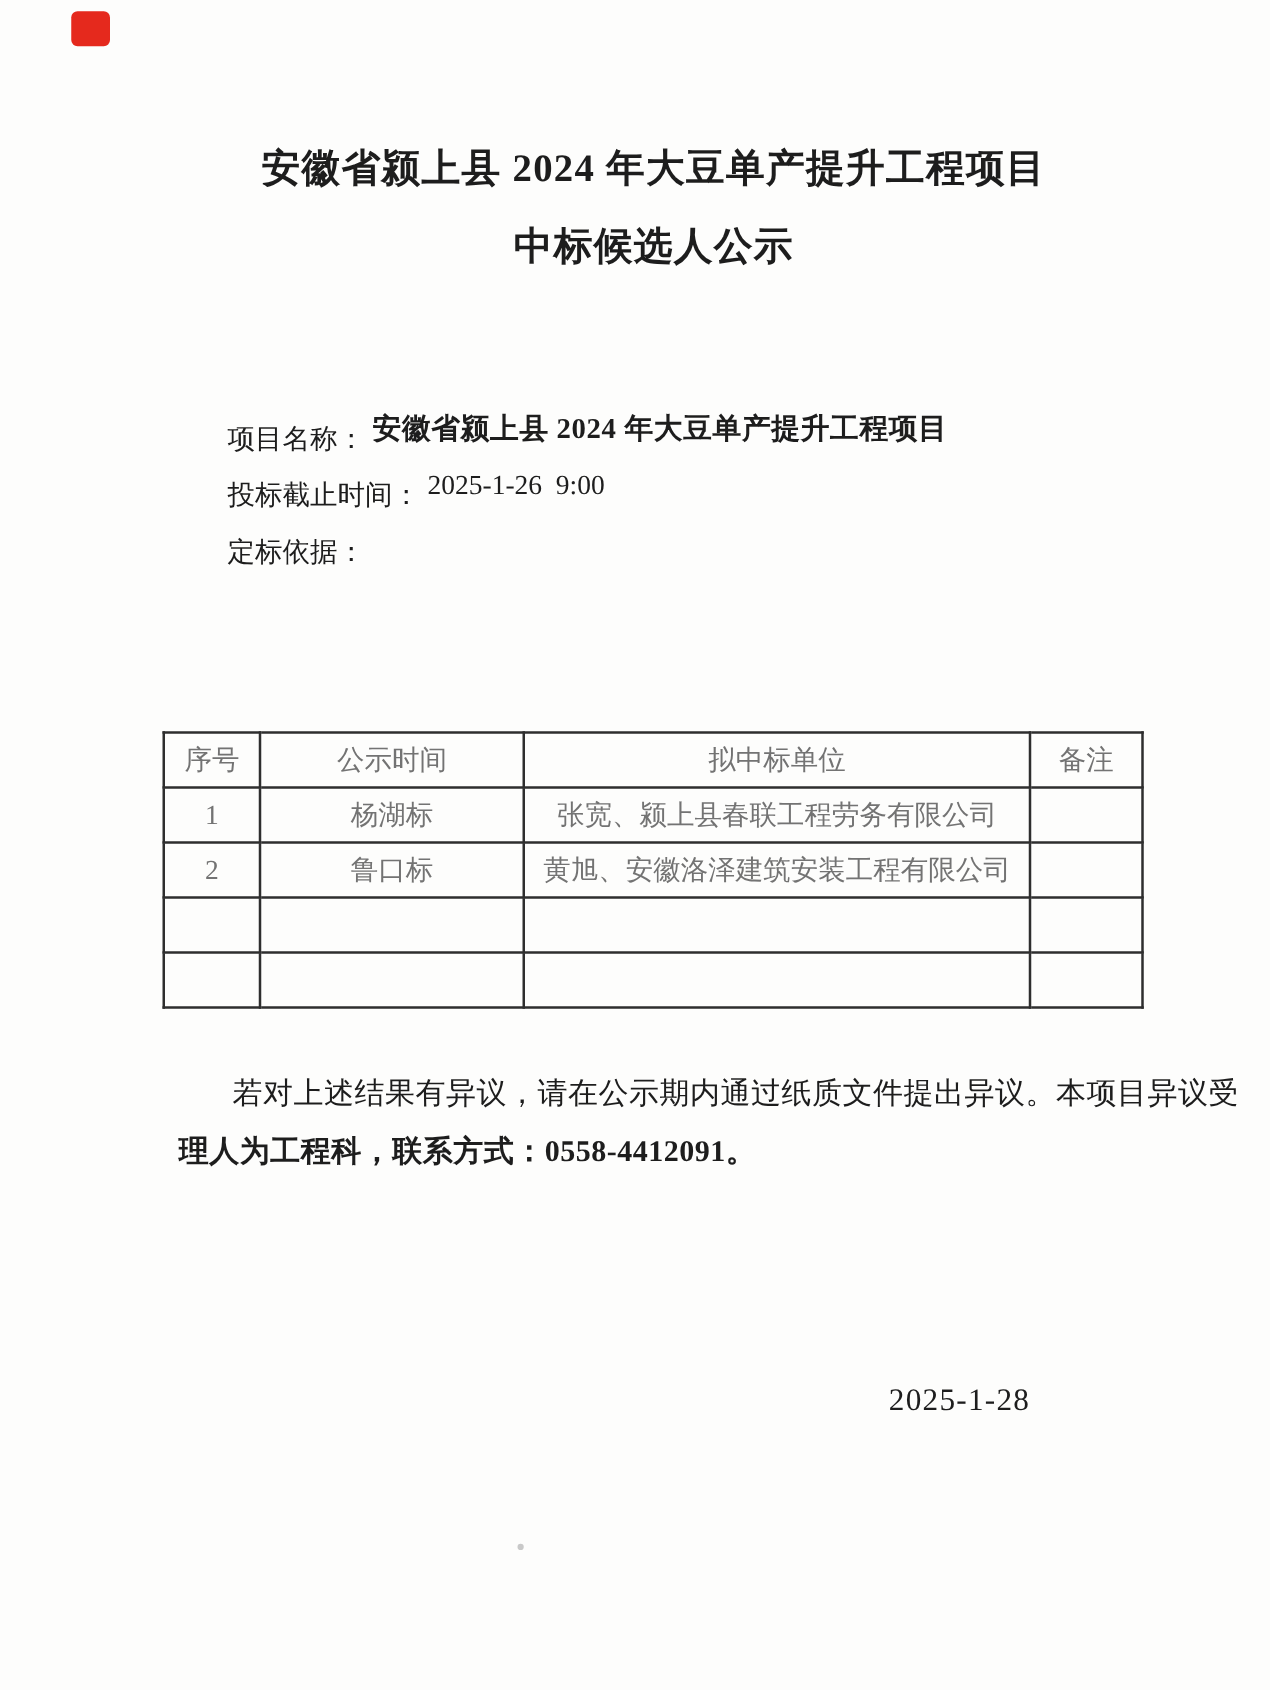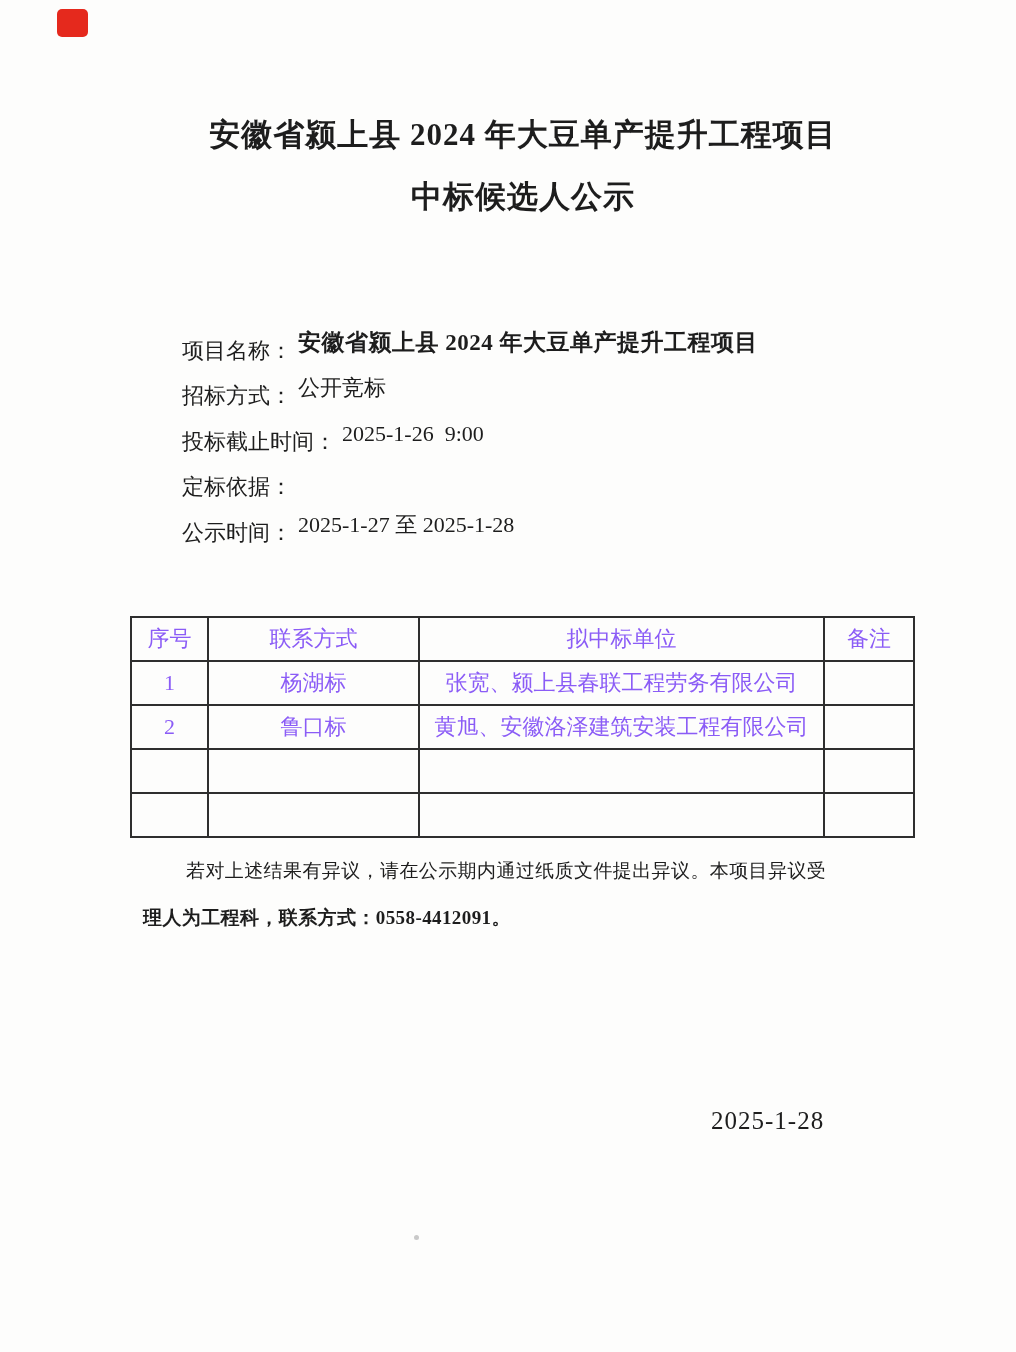--- a/index.html
+++ b/index.html
@@ -49,46 +49,46 @@
     align-items: center;
     white-space: pre-wrap;
   }
   .info-line .label { white-space: pre-wrap; margin-top: 16px; }
   .info-line .value { white-space: pre-wrap; margin-left: 6px; }
   .info-line .value.bold { font-weight: 700; font-size: 23px; letter-spacing: 0.5px; }
 
   
   .bid-table {
     position: absolute;
-    left: 130px; top: 616px;
+    left: 130px; top: 585px;
     width: 783px;
     border-collapse: collapse;
     table-layout: fixed;
     font-size: 22px;
-    color: #8b5cf6;
+    color: #737373;
   }
   .bid-table td, .bid-table th {
     border: 2px solid #2e2e2e;
     height: 44px;
     text-align: center;
     vertical-align: middle;
     font-weight: 400;
     white-space: pre-wrap;
     overflow: hidden;
     padding: 0 2px;
   }
   .col-seq    { width: 77px; }
   .col-name   { width: 211px; }
   .col-winner { width: 405px; }
   .col-remark { width: 90px; }
 
   
   .para-line {
     position: absolute;
-    font-size: 19px;
+    font-size: 24px;
     letter-spacing: 0.4px;
     white-space: pre-wrap;
     text-align: center;
   }
   .para-line.l1 { left: 186px; top: 858px; }
   .para-line.l2 { left: 143px; top: 905px; font-weight: bold; }
 
   
   .doc-date {
     position: absolute;
@@ -117,47 +117,39 @@
 
   <div class="doc-title line1">安徽省颍上县 2024 年大豆单产提升工程项目</div>
   <div class="doc-title line2">中标候选人公示</div>
 
   <div class="info-block">
     <div class="info-line">
       <span class="label">项目名称：</span>
       <span class="value bold">安徽省颍上县 2024 年大豆单产提升工程项目</span>
     </div>
     <div class="info-line">
-      <span class="label">招标方式：</span>
-      <span class="value">公开竞标</span>
-    </div>
-    <div class="info-line">
       <span class="label">投标截止时间：</span>
       <span class="value">2025-1-26  9:00</span>
     </div>
     <div class="info-line">
       <span class="label">定标依据：</span>
-    </div>
-    <div class="info-line">
-      <span class="label">公示时间：</span>
-      <span class="value">2025-1-27 至 2025-1-28</span>
     </div>
   </div>
 
   <table class="bid-table">
     <colgroup>
       <col class="col-seq">
         <col class="col-name">
         <col class="col-winner">
         <col class="col-remark">
     </colgroup>
     <tbody>
       <tr>
         <td>序号</td>
-        <td>联系方式</td>
+        <td>公示时间</td>
         <td>拟中标单位</td>
         <td>备注</td>
       </tr>
       <tr>
         <td>1</td>
         <td>杨湖标</td>
         <td>张宽、颍上县春联工程劳务有限公司</td>
         <td></td>
       </tr>
       <tr>

